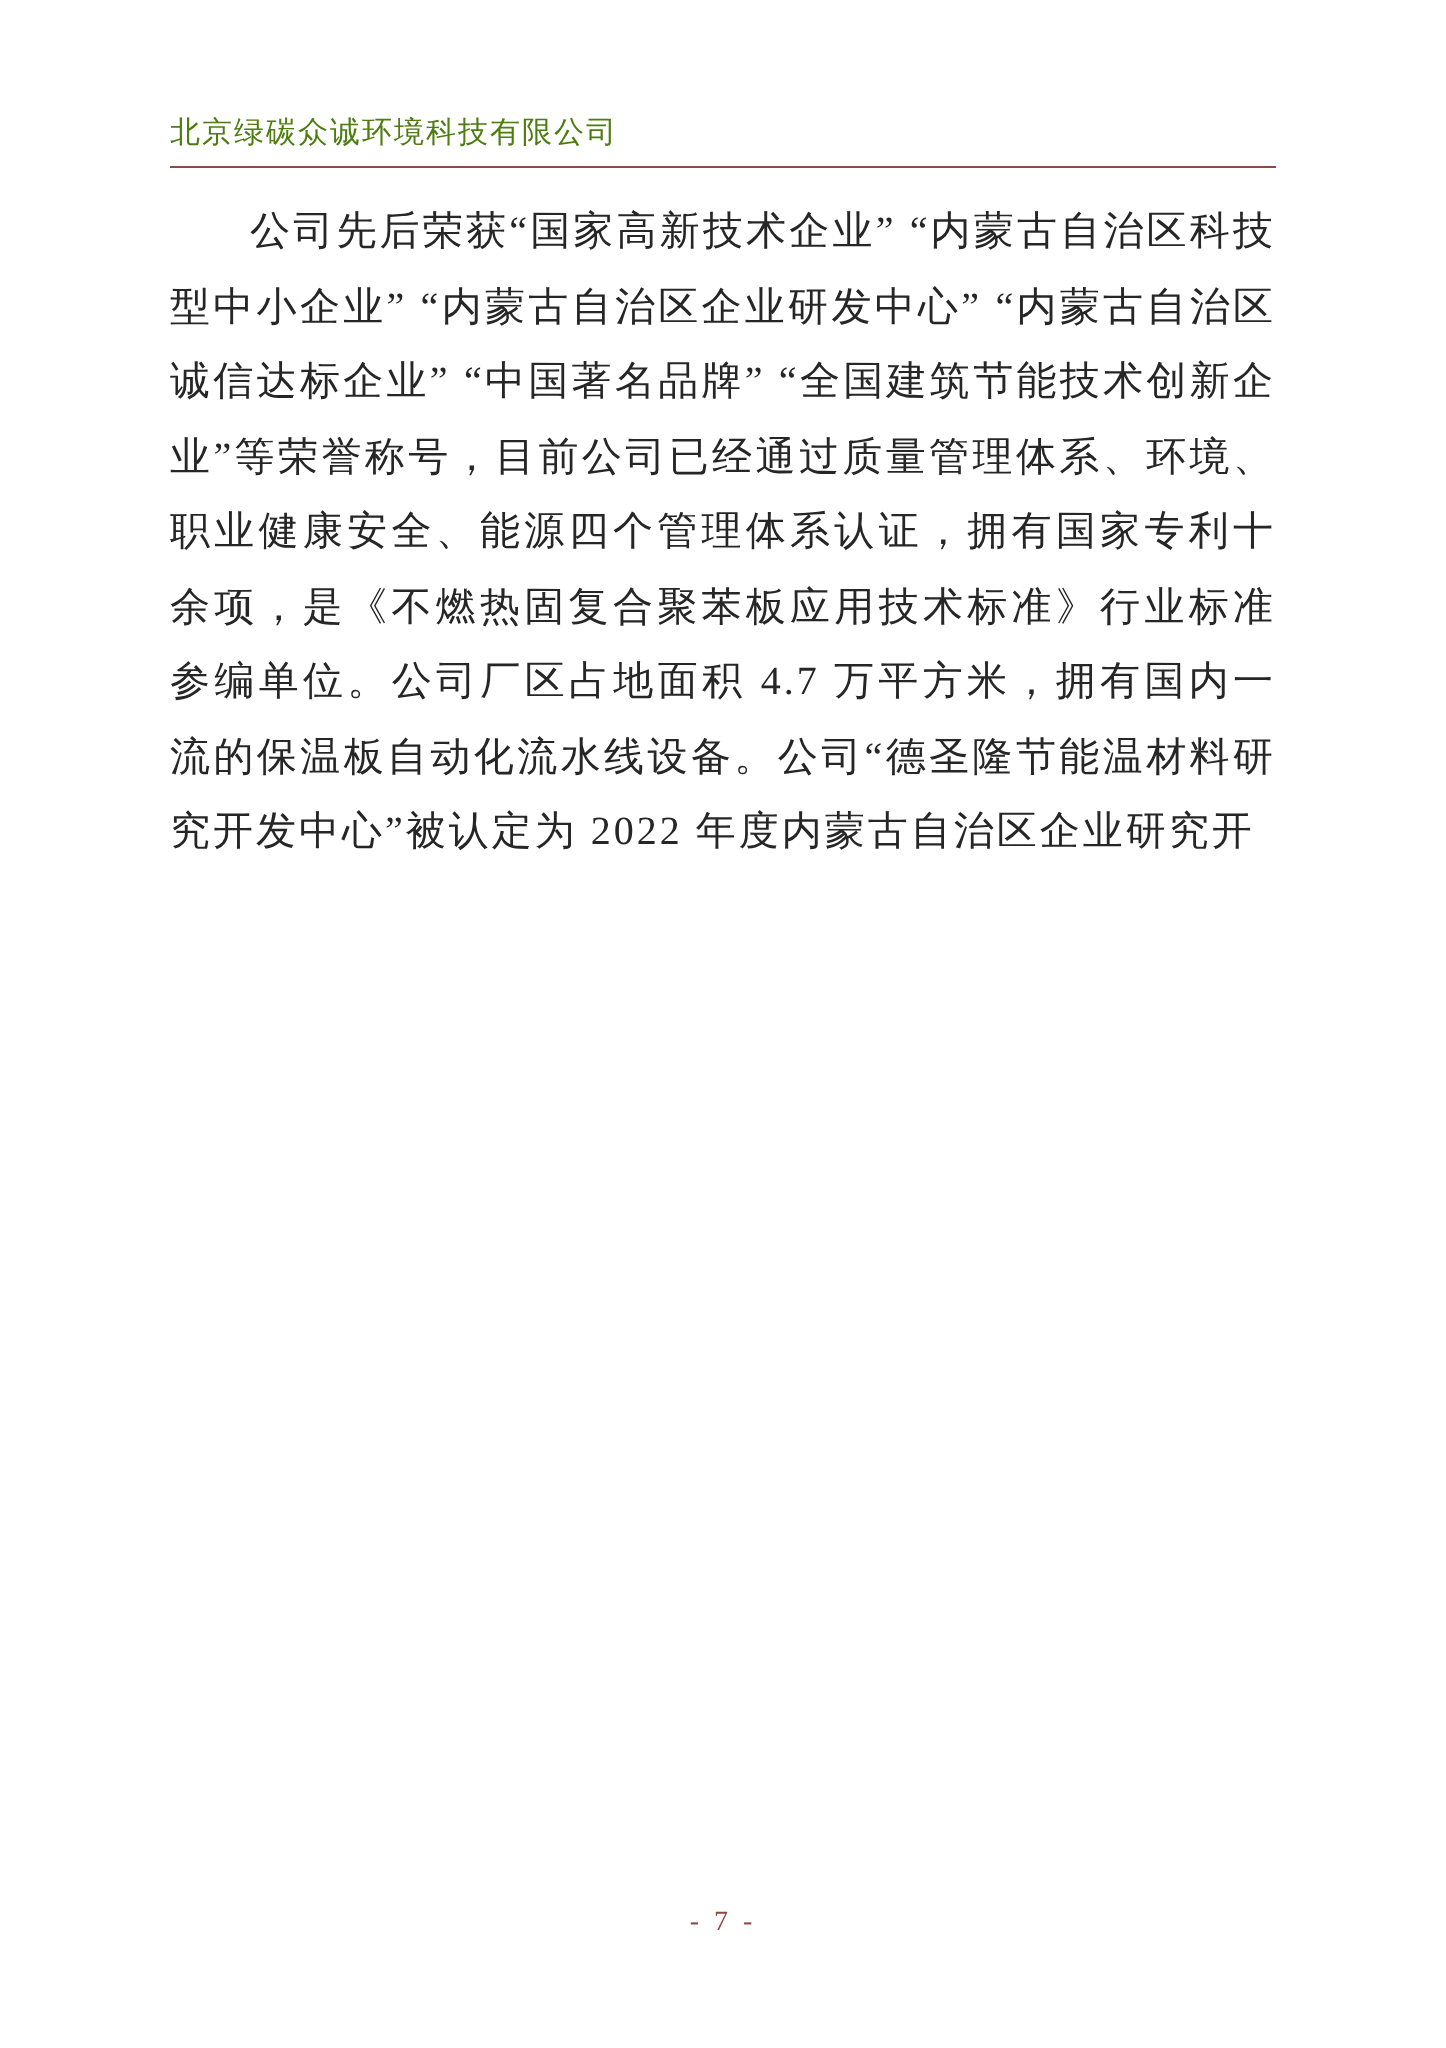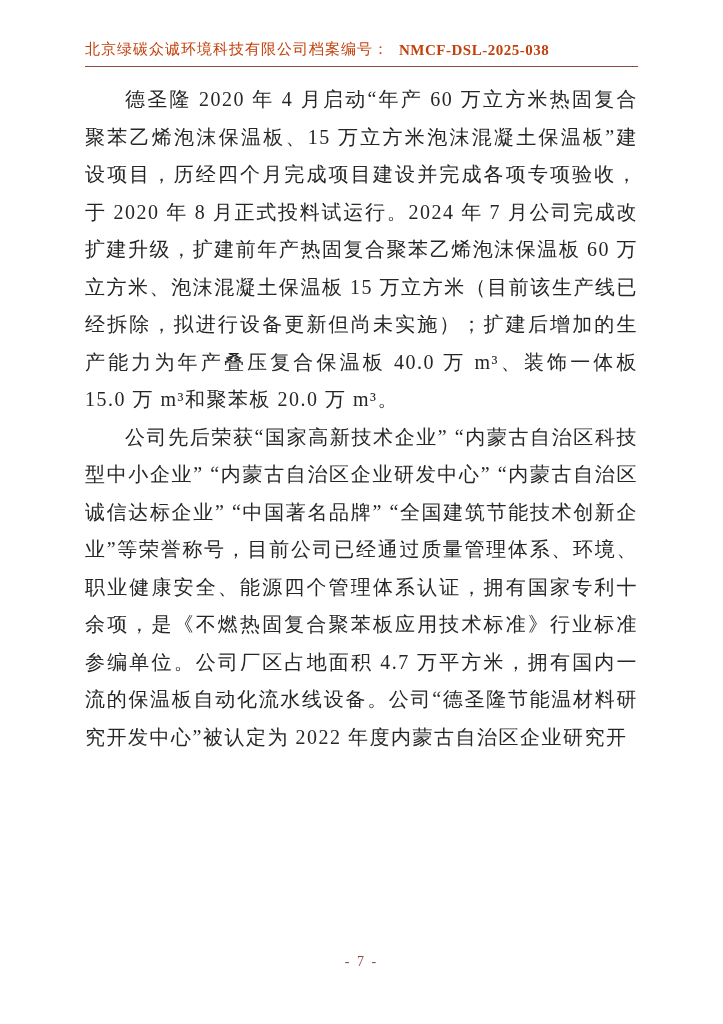--- a/index.html
+++ b/index.html
@@ -13,26 +13,28 @@
     height: 1024px;
     margin: 0 auto;
     background: #ffffff;
     box-sizing: border-box;
     padding: 40px 85px 0 85px;
     overflow: hidden;
     font-family: "Liberation Serif", "DejaVu Serif", serif;
   }
   .doc-header {
     display: flex;
+    justify-content: space-between;
     align-items: flex-end;
-    color: #c2410c;
+    color: #4d7c0f;
     font-size: 15px;
     letter-spacing: 1px;
     padding-bottom: 7px;
     border-bottom: 1.5px solid #8c4a44;
+    margin-top: 17px;
   }
   .doc-header .archive {
     display: flex;
     align-items: flex-end;
   }
   .doc-header .archive-label {
     margin-right: 10px;
   }
   .doc-header .archive-number {
     letter-spacing: 0.5px;
@@ -61,26 +63,21 @@
     letter-spacing: 2px;
   }
 </style>
 </head>
 <body>
 
 <div class="page">
 
   <div class="doc-header">
     <span class="company">北京绿碳众诚环境科技有限公司</span>
-    <span class="archive">
-      <span class="archive-label">档案编号：</span>
-      <span class="archive-number">NMCF-DSL-2025-038</span>
-    </span>
   </div>
 
   <div class="doc-body">
-    <p>德圣隆 2020 年 4 月启动“年产 60 万立方米热固复合聚苯乙烯泡沫保温板、15 万立方米泡沫混凝土保温板”建设项目，历经四个月完成项目建设并完成各项专项验收，于 2020 年 8 月正式投料试运行。2024 年 7 月公司完成改扩建升级，扩建前年产热固复合聚苯乙烯泡沫保温板 60 万立方米、泡沫混凝土保温板 15 万立方米（目前该生产线已经拆除，拟进行设备更新但尚未实施）；扩建后增加的生产能力为年产叠压复合保温板 40.0 万 m³、装饰一体板 15.0 万 m³和聚苯板 20.0 万 m³。</p>
     <p>公司先后荣获“国家高新技术企业” “内蒙古自治区科技型中小企业” “内蒙古自治区企业研发中心” “内蒙古自治区诚信达标企业” “中国著名品牌” “全国建筑节能技术创新企业”等荣誉称号，目前公司已经通过质量管理体系、环境、职业健康安全、能源四个管理体系认证，拥有国家专利十余项，是《不燃热固复合聚苯板应用技术标准》行业标准参编单位。公司厂区占地面积 4.7 万平方米，拥有国内一流的保温板自动化流水线设备。公司“德圣隆节能温材料研究开发中心”被认定为 2022 年度内蒙古自治区企业研究开</p>
   </div>
 
   <div class="doc-footer">- 7 -</div>
 
 </div>
 
 </body></html>

